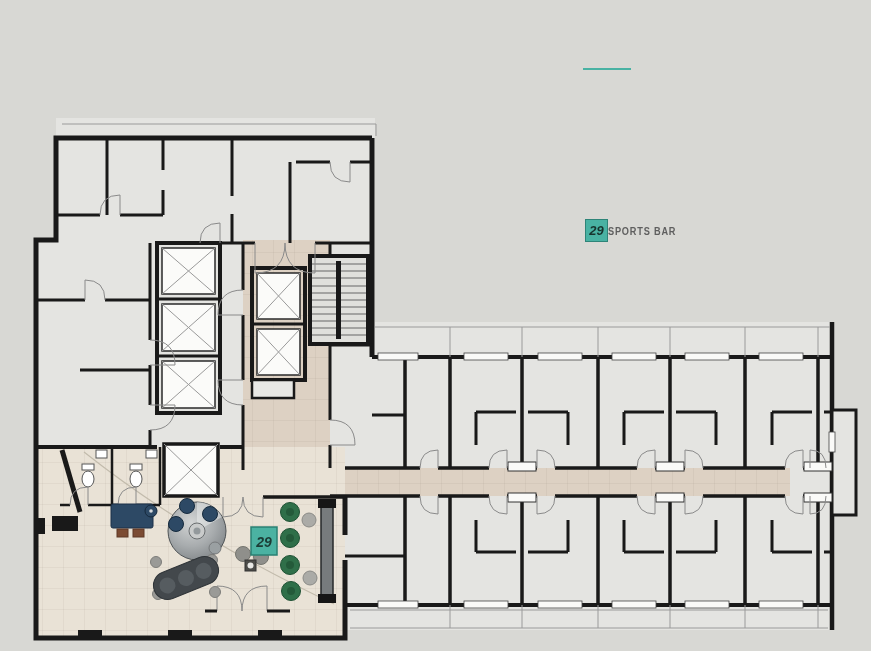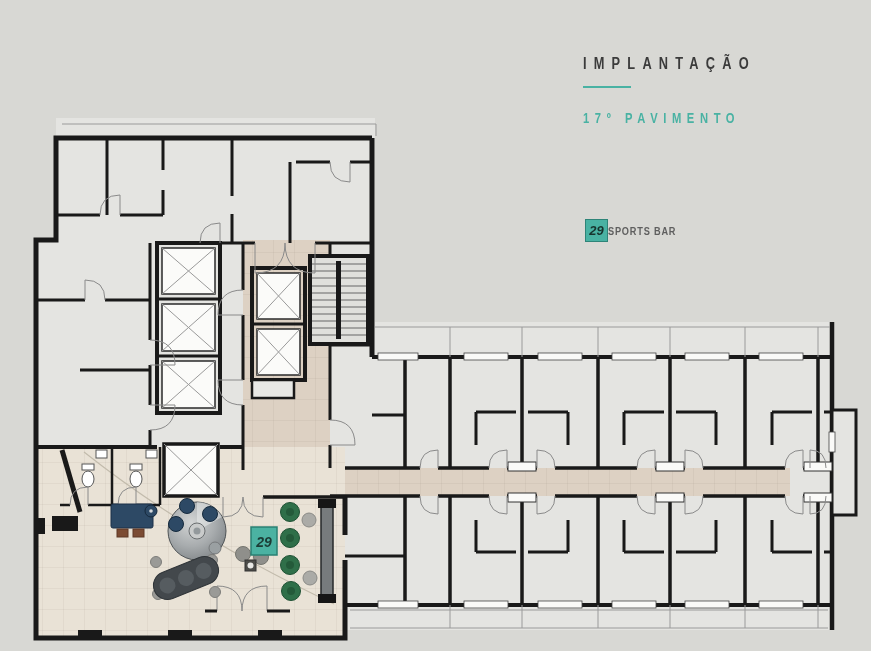--- a/index.html
+++ b/index.html
@@ -284,27 +284,21 @@
       </g>
     </g>
 
     <g>
       <rect x="251" y="527" width="26" height="28" fill="#4bb2a2" stroke="#2a8073" stroke-width="1.5"></rect>
       <text x="264" y="547" text-anchor="middle" font-family="Liberation Sans, sans-serif" font-size="14" font-weight="bold" font-style="italic" fill="#1b3b35">29</text>
     </g>
   </svg>
 
   <div class="panel">
-    <div class="title">
-      <span class="condensed">IMPLANTAÇÃO</span>
-    </div>
     <div class="divider"></div>
-    <div class="subtitle">
-      <span class="condensed2">17º PAVIMENTO</span>
-    </div>
     <div class="legend">
       <div class="badge">29</div>
       <div class="label">
         <span class="condensed">SPORTS BAR</span>
       </div>
     </div>
   </div>
 
 </div>
 

